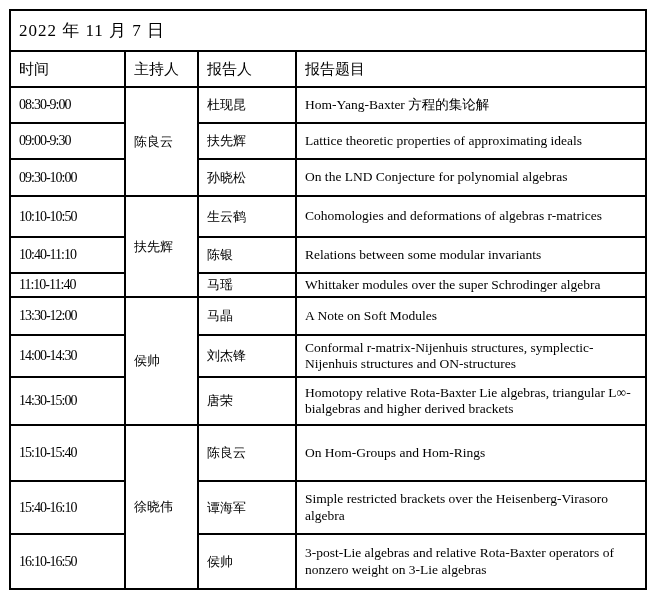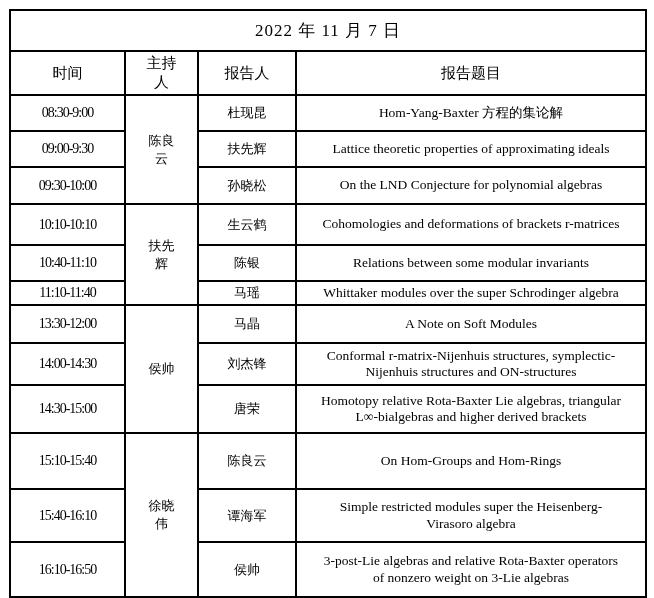--- a/index.html
+++ b/index.html
@@ -14,23 +14,23 @@
   .page { position: absolute; left: 0; top: 0; width: 654px; height: 598px; background: #ffffff; }
   table.schedule {
     position: absolute; left: 9px; top: 9px;
     width: 636px; height: 581px;
     border-collapse: collapse;
     table-layout: fixed;
     background: #ffffff;
   }
   table.schedule td {
     border: 2px solid #000000;
-    text-align: center;
+    text-align: left;
     vertical-align: middle;
-    padding: 2px 20px;
+    padding: 2px 8px;
     overflow: hidden;
   }
   td.date-title {
     font-size: 17px;
     letter-spacing: 1px;
   }
   td.col-header {
     font-size: 15px;
   }
   td.time {
@@ -83,24 +83,24 @@
       <td class="speaker">扶先辉</td>
       <td class="talk">Lattice theoretic properties of approximating ideals</td>
     </tr>
     <tr style="height:37px">
       <td class="time">09:30-10:00</td>
       <td class="speaker">孙晓松</td>
       <td class="talk">On the LND Conjecture for polynomial algebras</td>
     </tr>
 
     <tr style="height:41px">
-      <td class="time">10:10-10:10</td>
+      <td class="time">10:10-10:50</td>
       <td class="chair" rowspan="3">扶先辉</td>
       <td class="speaker">生云鹤</td>
-      <td class="talk">Cohomologies and deformations of brackets r-matrices</td>
+      <td class="talk">Cohomologies and deformations of algebras r-matrices</td>
     </tr>
     <tr style="height:36px">
       <td class="time">10:40-11:10</td>
       <td class="speaker">陈银</td>
       <td class="talk">Relations between some modular invariants</td>
     </tr>
     <tr style="height:16px">
       <td class="time">11:10-11:40</td>
       <td class="speaker">马瑶</td>
       <td class="talk">Whittaker modules over the super Schrodinger algebra</td>
@@ -125,21 +125,21 @@
 
     <tr style="height:56px">
       <td class="time">15:10-15:40</td>
       <td class="chair" rowspan="3">徐晓伟</td>
       <td class="speaker">陈良云</td>
       <td class="talk">On Hom-Groups and Hom-Rings</td>
     </tr>
     <tr style="height:53px">
       <td class="time">15:40-16:10</td>
       <td class="speaker">谭海军</td>
-      <td class="talk">Simple restricted modules super the Heisenberg-Virasoro algebra</td>
+      <td class="talk">Simple restricted brackets over the Heisenberg-Virasoro algebra</td>
     </tr>
     <tr style="height:55px">
       <td class="time">16:10-16:50</td>
       <td class="speaker">侯帅</td>
       <td class="talk">3-post-Lie algebras and relative Rota-Baxter operators of nonzero weight on 3-Lie algebras</td>
     </tr>
   </tbody>
     </table>
 </div>
 

